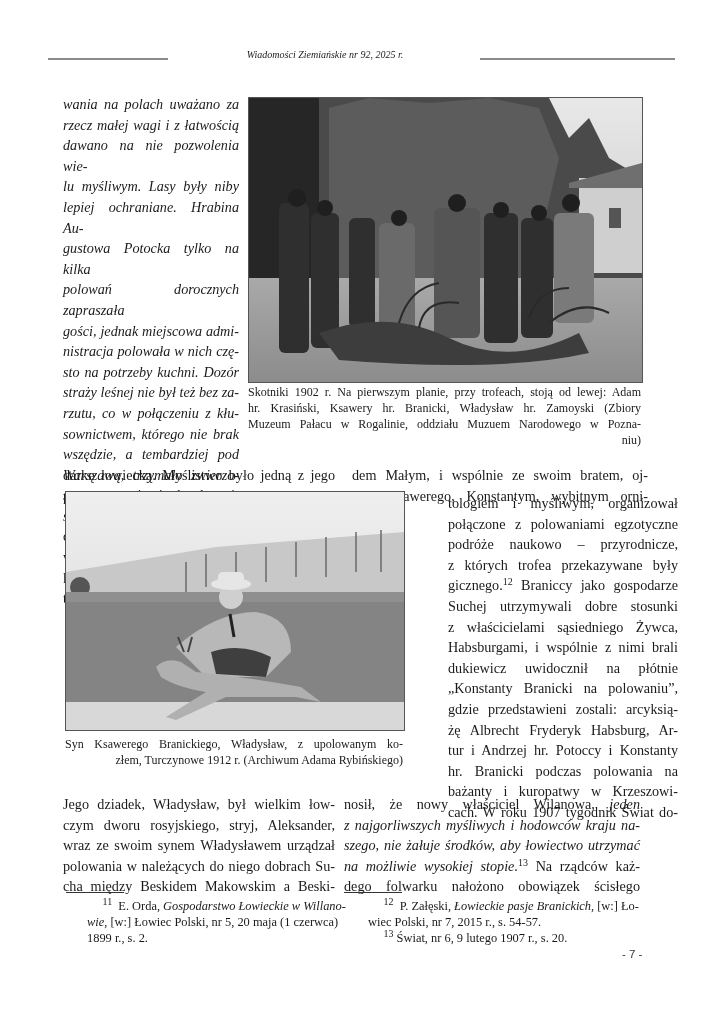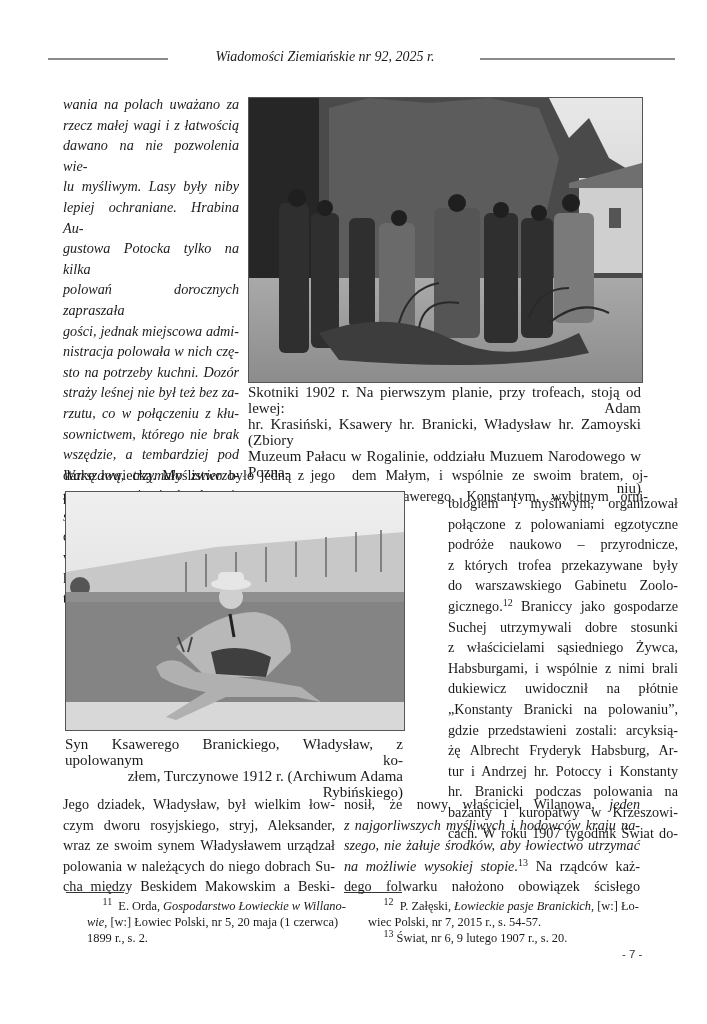--- a/index.html
+++ b/index.html
@@ -3,32 +3,32 @@
 <meta charset="utf-8">
 <style>
   html, body { margin: 0; padding: 0; background: #ffffff; }
   body { width: 707px; height: 1024px; position: relative; overflow: hidden;
          font-family: "Liberation Serif", "DejaVu Serif", serif; color: #1a1a1a; }
   .hdr { position: absolute; top: 49px; left: 0; width: 707px; height: 20px; }
   .hdr-rule { position: absolute; top: 9px; height: 2px; background: #8a8a8a; }
   .hdr-rule.l { left: 48px; width: 120px; }
   .hdr-rule.r { left: 480px; width: 195px; }
   .hdr-title { position: absolute; left: 170px; width: 310px; top: 0; text-align: center;
-               font-style: italic; font-size: 14px; }
+               font-style: italic; font-size: 10px; }
 
   .txt { position: absolute; font-size: 14.2px; line-height: 20.6px; }
   .txt div { white-space: nowrap; }
   .j { text-align: justify; text-align-last: justify; white-space: normal !important; }
   .it { font-style: italic; }
   sup { font-size: 10px; line-height: 0; vertical-align: 5px; }
 
   .photo { position: absolute; border: 1px solid #555; overflow: hidden; }
   .photo svg { display: block; width: 100%; height: 100%; }
 
-  .caption { position: absolute; font-size: 15px; line-height: 16px; }
+  .caption { position: absolute; font-size: 12px; line-height: 16px; }
   .caption .j { text-align: justify; text-align-last: justify; }
   .center { text-align: right; }
 
   .fnrule { position: absolute; height: 1px; background: #333; }
   .fn { position: absolute; font-size: 12.4px; line-height: 16.2px; margin-left: 24px; }
   .fn div { white-space: nowrap; }
   .pageno { position: absolute; left: 622px; top: 948px; font-family: "Liberation Sans", sans-serif;
             font-size: 11.5px; color: #333; }
 </style>
 </head>
@@ -170,21 +170,20 @@
 <div class="caption" style="left:65px; top:736px; width:338px;">
   <div class="j">Syn Ksawerego Branickiego, Władysław, z upolowanym ko-</div>
   <div class="center">złem, Turczynowe 1912 r. (Archiwum Adama Rybińskiego)</div>
 </div>
 
 <div class="txt" style="left:410px; top:493px; width:230px;margin-left:38px;">
   <div class="j">tologiem i myśliwym, organizował</div>
   <div class="j">połączone z polowaniami egzotyczne</div>
   <div class="j">podróże naukowo – przyrodnicze,</div>
   <div class="j">z których trofea przekazywane były</div>
-  <div class="j">do warszawskiego Gabinetu Zoolo-</div>
   <div class="j">
     <span>gicznego.</span><sup>12</sup><span> Braniccy jako gospodarze</span>
   </div>
   <div class="j">Suchej utrzymywali dobre stosunki</div>
   <div class="j">z właścicielami sąsiedniego Żywca,</div>
   <div class="j">Habsburgami, i wspólnie z nimi brali</div>
   <div class="j">dukiewicz uwidocznił na płótnie</div>
   <div class="j">„Konstanty Branicki na polowaniu”,</div>
   <div class="j">gdzie przedstawieni zostali: arcyksią-</div>
   <div class="j">żę Albrecht Fryderyk Habsburg, Ar-</div>

